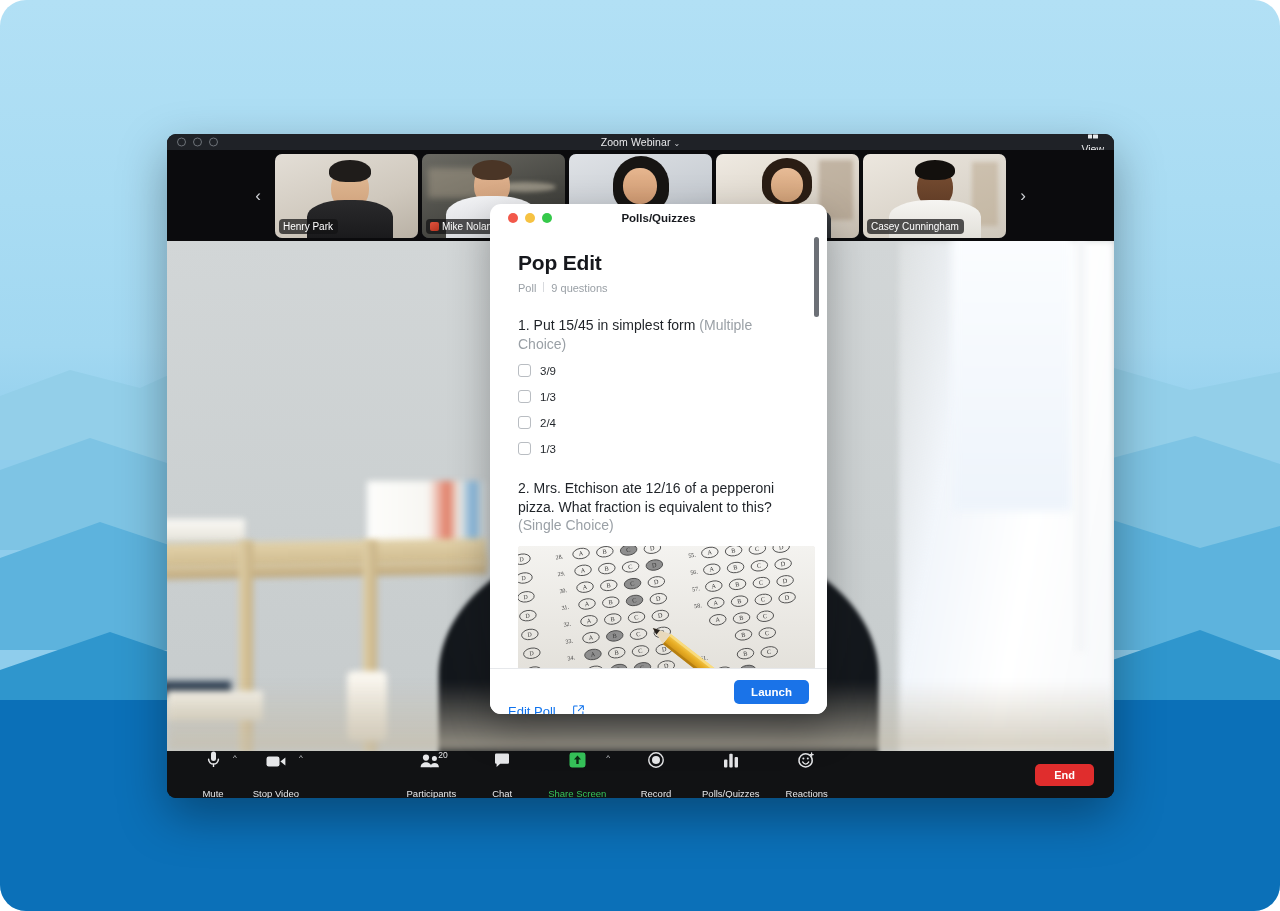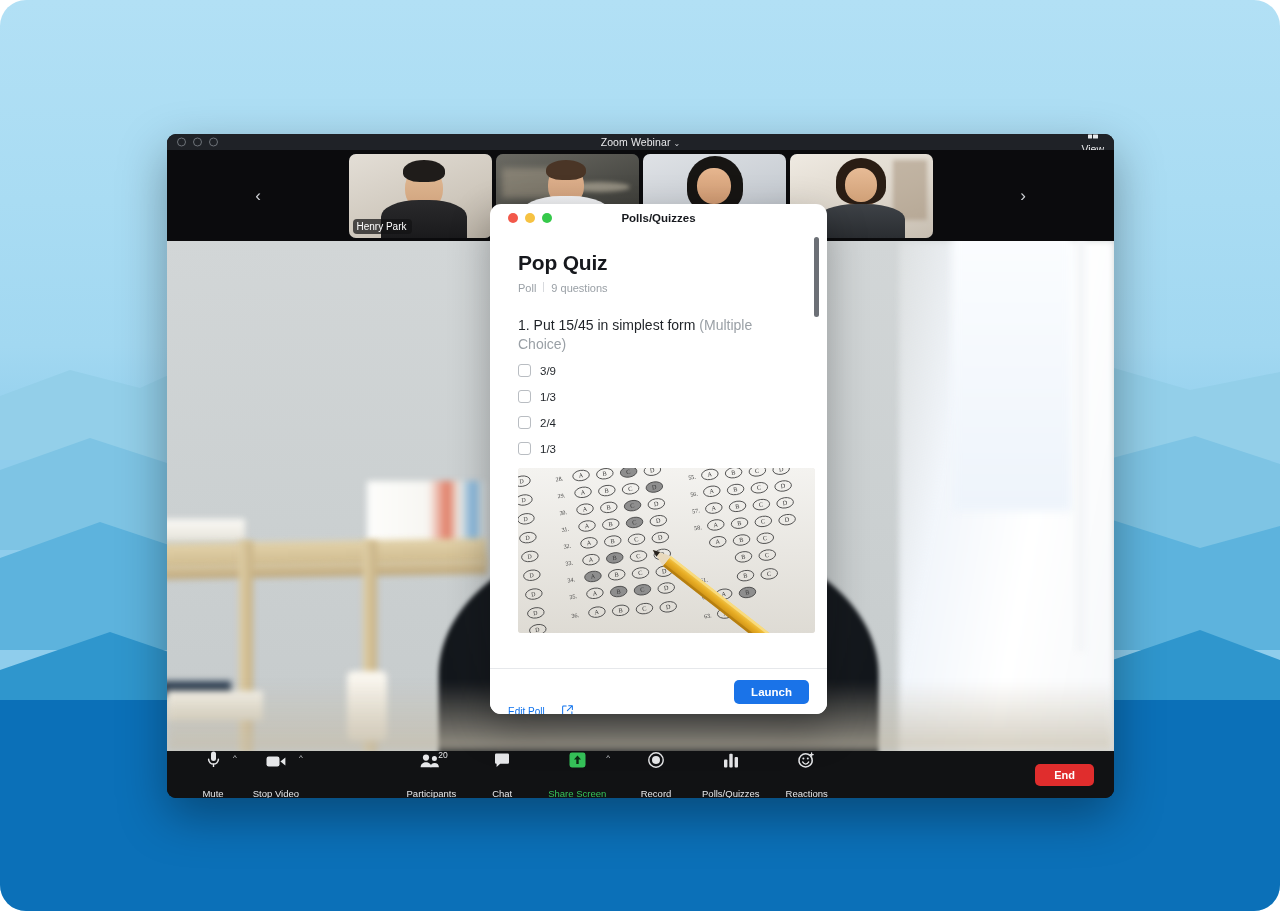--- a/index.html
+++ b/index.html
@@ -319,21 +319,21 @@
   #modal-footer {
     flex: 0 0 auto;
     height: 46px;
     border-top: 1px solid #e6e8eb;
     display: flex; align-items: center; justify-content: space-between;
     padding: 0 18px 0 18px;
     background: #fff;
   }
   #edit-poll {
     display: flex; align-items: center; gap: 17px;
-    color: #0e72ed; font-size: 10px; text-decoration: none;
+    color: #0e72ed; font-size: 13px; text-decoration: none;
     cursor: pointer;
     margin-top: 40px;
   }
   #launch-btn {
     background: #1a73e8; color: #fff;
     font-size: 11.5px; font-weight: 700;
     border: none; border-radius: 5px;
     padding: 6px 17px;
     cursor: pointer;
   }
@@ -436,20 +436,32 @@
         <div class="bgwall" style="background:linear-gradient(160deg,#efeae2,#ddd6cb 55%,#c6bdb0);"></div>
         <div style="position:absolute;right:6px;top:6px;width:34px;height:60px;background:rgba(160,140,115,.5);filter:blur(2px);"></div>
         <div class="head" style="left:52px;top:10px;width:38px;height:44px;background:linear-gradient(180deg,#e0b48f,#c99a74);"></div>
         <div style="position:absolute;left:46px;top:4px;width:50px;height:46px;background:#2a1d14;border-radius:50% 50% 36% 36%;"></div>
         <div style="position:absolute;left:55px;top:14px;width:32px;height:34px;background:linear-gradient(180deg,#e7bb96,#d0a077);border-radius:48%;"></div>
         <div class="body" style="left:71px;width:88px;height:34px;background:linear-gradient(180deg,#3e4247,#2a2d31);"></div>
       </div>
 
     </div>
 
+    <div class="tile">
+      <div class="ph">
+        <div class="bgwall" style="background:linear-gradient(160deg,#ece7df,#dcd6cc 55%,#cfc8bc);"></div>
+        <div style="position:absolute;right:8px;top:8px;width:26px;height:64px;background:rgba(180,160,130,.45);filter:blur(2px);"></div>
+        <div class="head" style="left:54px;top:12px;width:36px;height:42px;background:linear-gradient(180deg,#7a4f33,#5f3b25);"></div>
+        <div style="position:absolute;left:52px;top:6px;width:40px;height:20px;background:#13100d;border-radius:50% 50% 40% 40%;"></div>
+        <div class="body" style="left:72px;width:92px;height:38px;background:linear-gradient(180deg,#f6f5f2,#e2e0da);"></div>
+      </div>
+      <div class="nametag">
+        <span>Casey Cunningham</span>
+      </div>
+    </div>
 
     <div class="film-arrow" id="film-next">
       <span>›</span>
     </div>
   </div>
 
   <div id="stage">
     <div class="wall"></div>
     <div class="window-light"></div>
     <div class="win-pane"></div>
@@ -581,21 +593,21 @@
     <div id="modal-dots">
       <i style="background:#f2584a"></i>
       <i style="background:#f6c242"></i>
       <i style="background:#35c94a"></i>
     </div>
     <div id="modal-title">Polls/Quizzes</div>
   </div>
 
   <div id="modal-body">
 
-    <div id="poll-title">Pop Quiz</div>
+    <div id="poll-title">Pop Edit</div>
 
     <div id="poll-meta">
       <span>Poll</span>
       <span class="sep"></span>
       <span>9 questions</span>
     </div>
 
     <div class="qtext">
       <span>1.</span>
       <span>Put 15/45 in simplest form</span>
@@ -612,20 +624,25 @@
     </div>
     <div class="opt">
       <span class="box"></span>
       <span class="olabel">2/4</span>
     </div>
     <div class="opt">
       <span class="box"></span>
       <span class="olabel">1/3</span>
     </div>
 
+    <div class="qtext" id="q2">
+      <span>2.</span>
+      <span>Mrs. Etchison ate 12/16 of a pepperoni pizza. What fraction is equivalent to this?</span>
+      <span class="qtype">(Single Choice)</span>
+    </div>
 
     <div id="scantron">
       <svg viewBox="0 0 300 168" preserveAspectRatio="xMidYMid slice">
         <defs>
           <linearGradient id="paper" x1="0" y1="0" x2="0" y2="1">
             <stop offset="0" stop-color="#f4f3f0"></stop>
             <stop offset="1" stop-color="#dedbd4"></stop>
           </linearGradient>
           <linearGradient id="pencilBody" x1="0" y1="0" x2="0" y2="1">
             <stop offset="0" stop-color="#f6cf5a"></stop>

